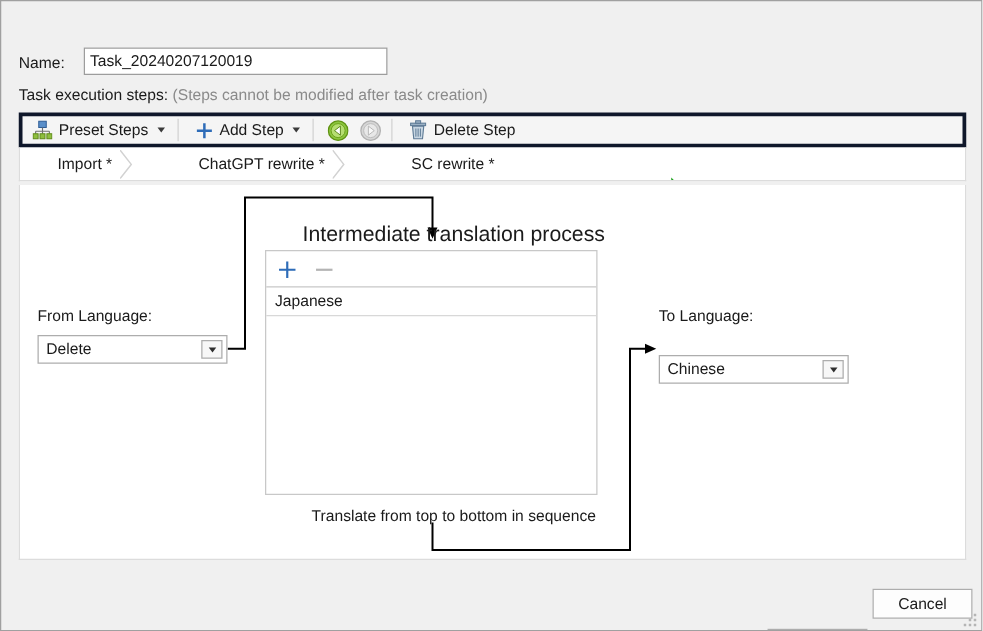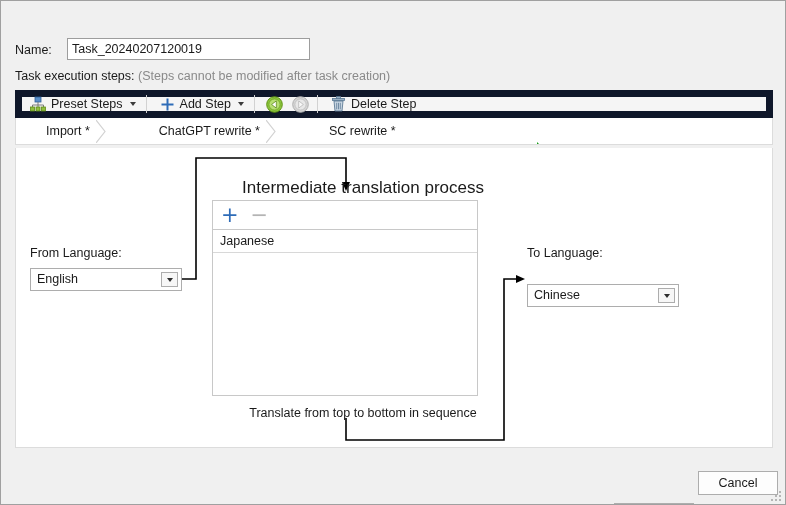--- a/index.html
+++ b/index.html
@@ -108,21 +108,21 @@
   #steps-label .strong { color: #1a1a1a; }
   #steps-label .hint { color: #8a8a8a; }
 
   
   #toolbar {
     position: absolute;
     left: 14px; top: 89px;
     width: 758px; height: 28px;
     box-sizing: border-box;
     background: #f5f5f5;
-    border: 7px solid #0f172a;
+    border: 3px solid #0f172a;
     display: flex;
     align-items: center;
   }
   .tb-item {
     display: flex;
     align-items: center;
     height: 24px;
     padding: 0 5px;
     margin-left: 3px;
     cursor: default;
@@ -486,21 +486,21 @@
 
       <path d="M166 131 L180 131 L180 10 L330 10 L330 36" fill="none" stroke="#000000" stroke-width="1.6"></path>
       <path d="M330 43 L326 34 L334 34 Z" fill="#000000"></path>
 
       <path d="M330 270 L330 292 L488 292 L488 131 L502 131" fill="none" stroke="#000000" stroke-width="1.6"></path>
       <path d="M509 131 L500 127 L500 135 Z" fill="#000000"></path>
     </svg>
 
     <div id="from-label">From Language:</div>
     <div id="from-combo" class="combo">
-      <span class="val">English</span>
+      <span class="val">Delete</span>
       <span class="btn">
           <i></i>
         </span>
     </div>
 
     <div id="mid-caption">Intermediate translation process (optional)</div>
     <div id="mid-box">
       <div id="mid-toolbar">
         <span class="plus">+</span>
         <span class="minus">−</span>

